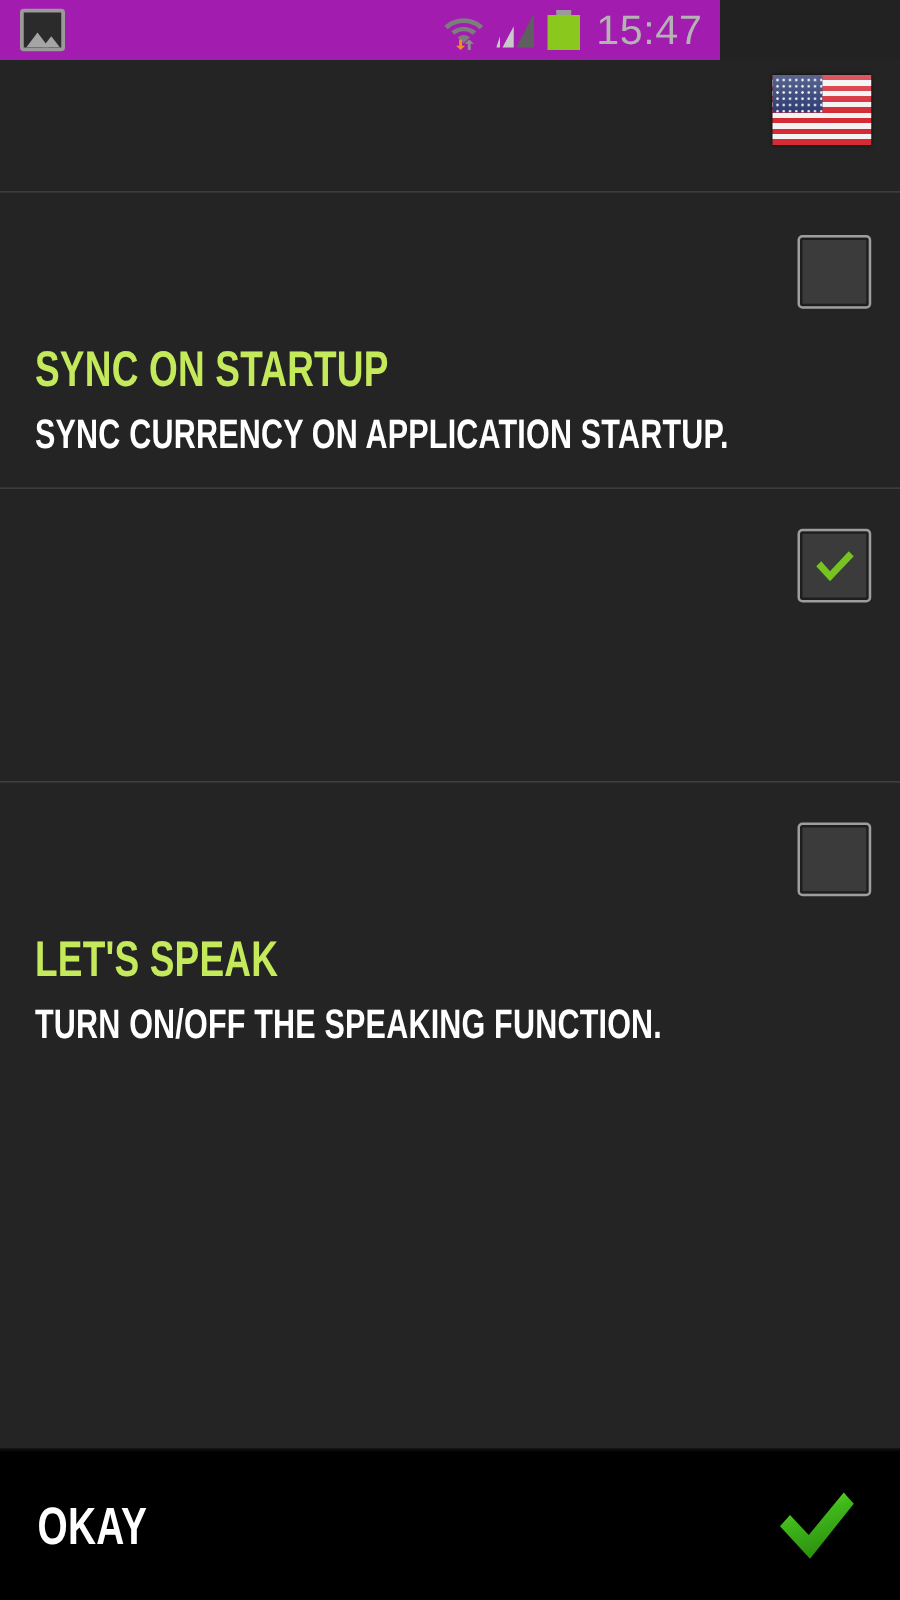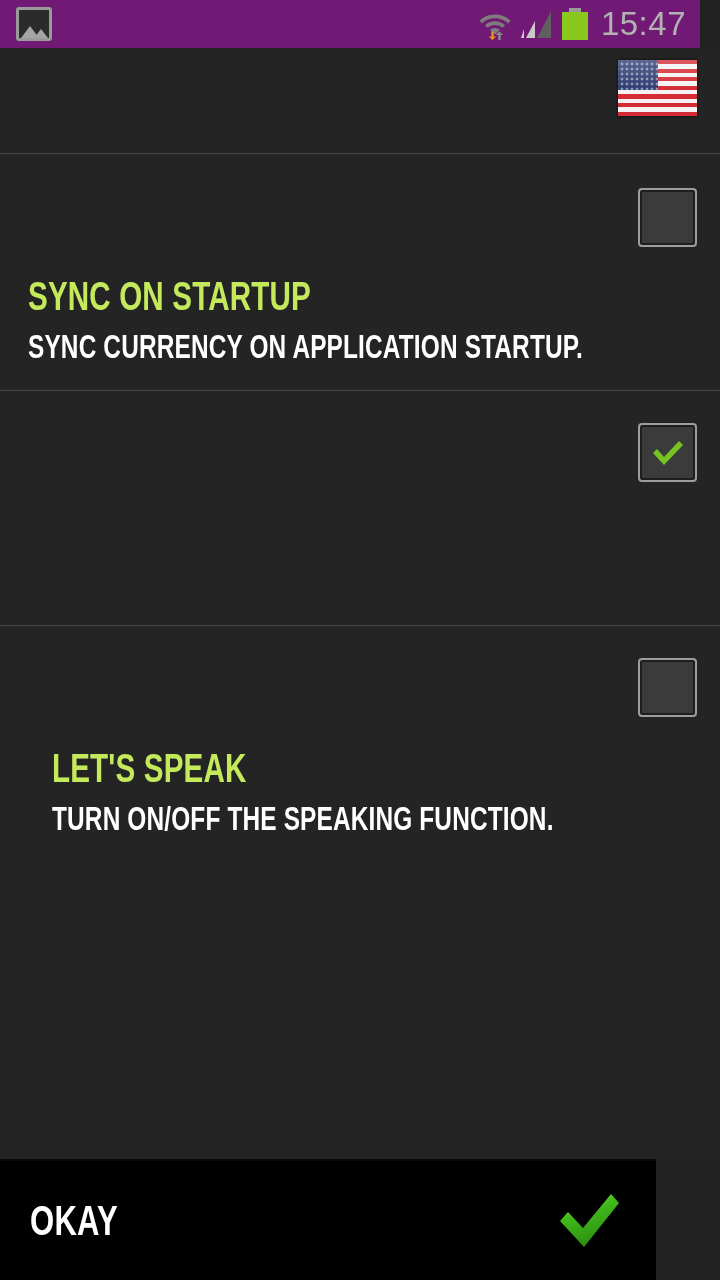--- a/index.html
+++ b/index.html
@@ -7,22 +7,22 @@
     width:720px; height:1280px;
     background:#222222;
     font-family:"Liberation Sans", sans-serif;
     overflow:hidden;
   }
 
   
   .statusbar{
     position:relative;
     height:48px;
-    width:700px;
-    background:#701a75;
+    width:576px;
+    background:#a21caf;
     display:flex;
     align-items:center;
     justify-content:space-between;
     padding:0 14px 0 16px;
   }
   .sb-left{ display:flex; align-items:center; gap:10px; }
   .sb-right{ display:flex; align-items:center; gap:9px; }
   .gallery-icon{
     width:36px; height:34px;
     border:3px solid #9a9a9a;
@@ -168,28 +168,28 @@
 
   
   .r1{ height:188px; }
   .r1 .txtblock{ padding-top:62px; }
   .r2{ height:237px; }
   .r2 .txtblock{ padding-top:122px; }
   .r2 .checkbox{ top:34px; }
   .r3{ height:235px; }
   .r3 .txtblock{ padding-top:120px; }
   .r3 .checkbox{ top:32px; }
-  .r4{ height:300px;padding-left:24px; }
+  .r4{ height:300px; }
   .r4 .txtblock{ padding-top:122px; }
   .r4 .checkbox{ top:32px; }
 
   
   .bottombar{
     position:relative;
-    width:656px;
+    width:720px;
     height:121px;
     background:#000000;
     display:flex;
     align-items:center;
     justify-content:space-between;
     padding:0 26px 0 30px;
     border-top:2px solid #0a0a0a;
   }
   .okay{
     color:#ffffff;

